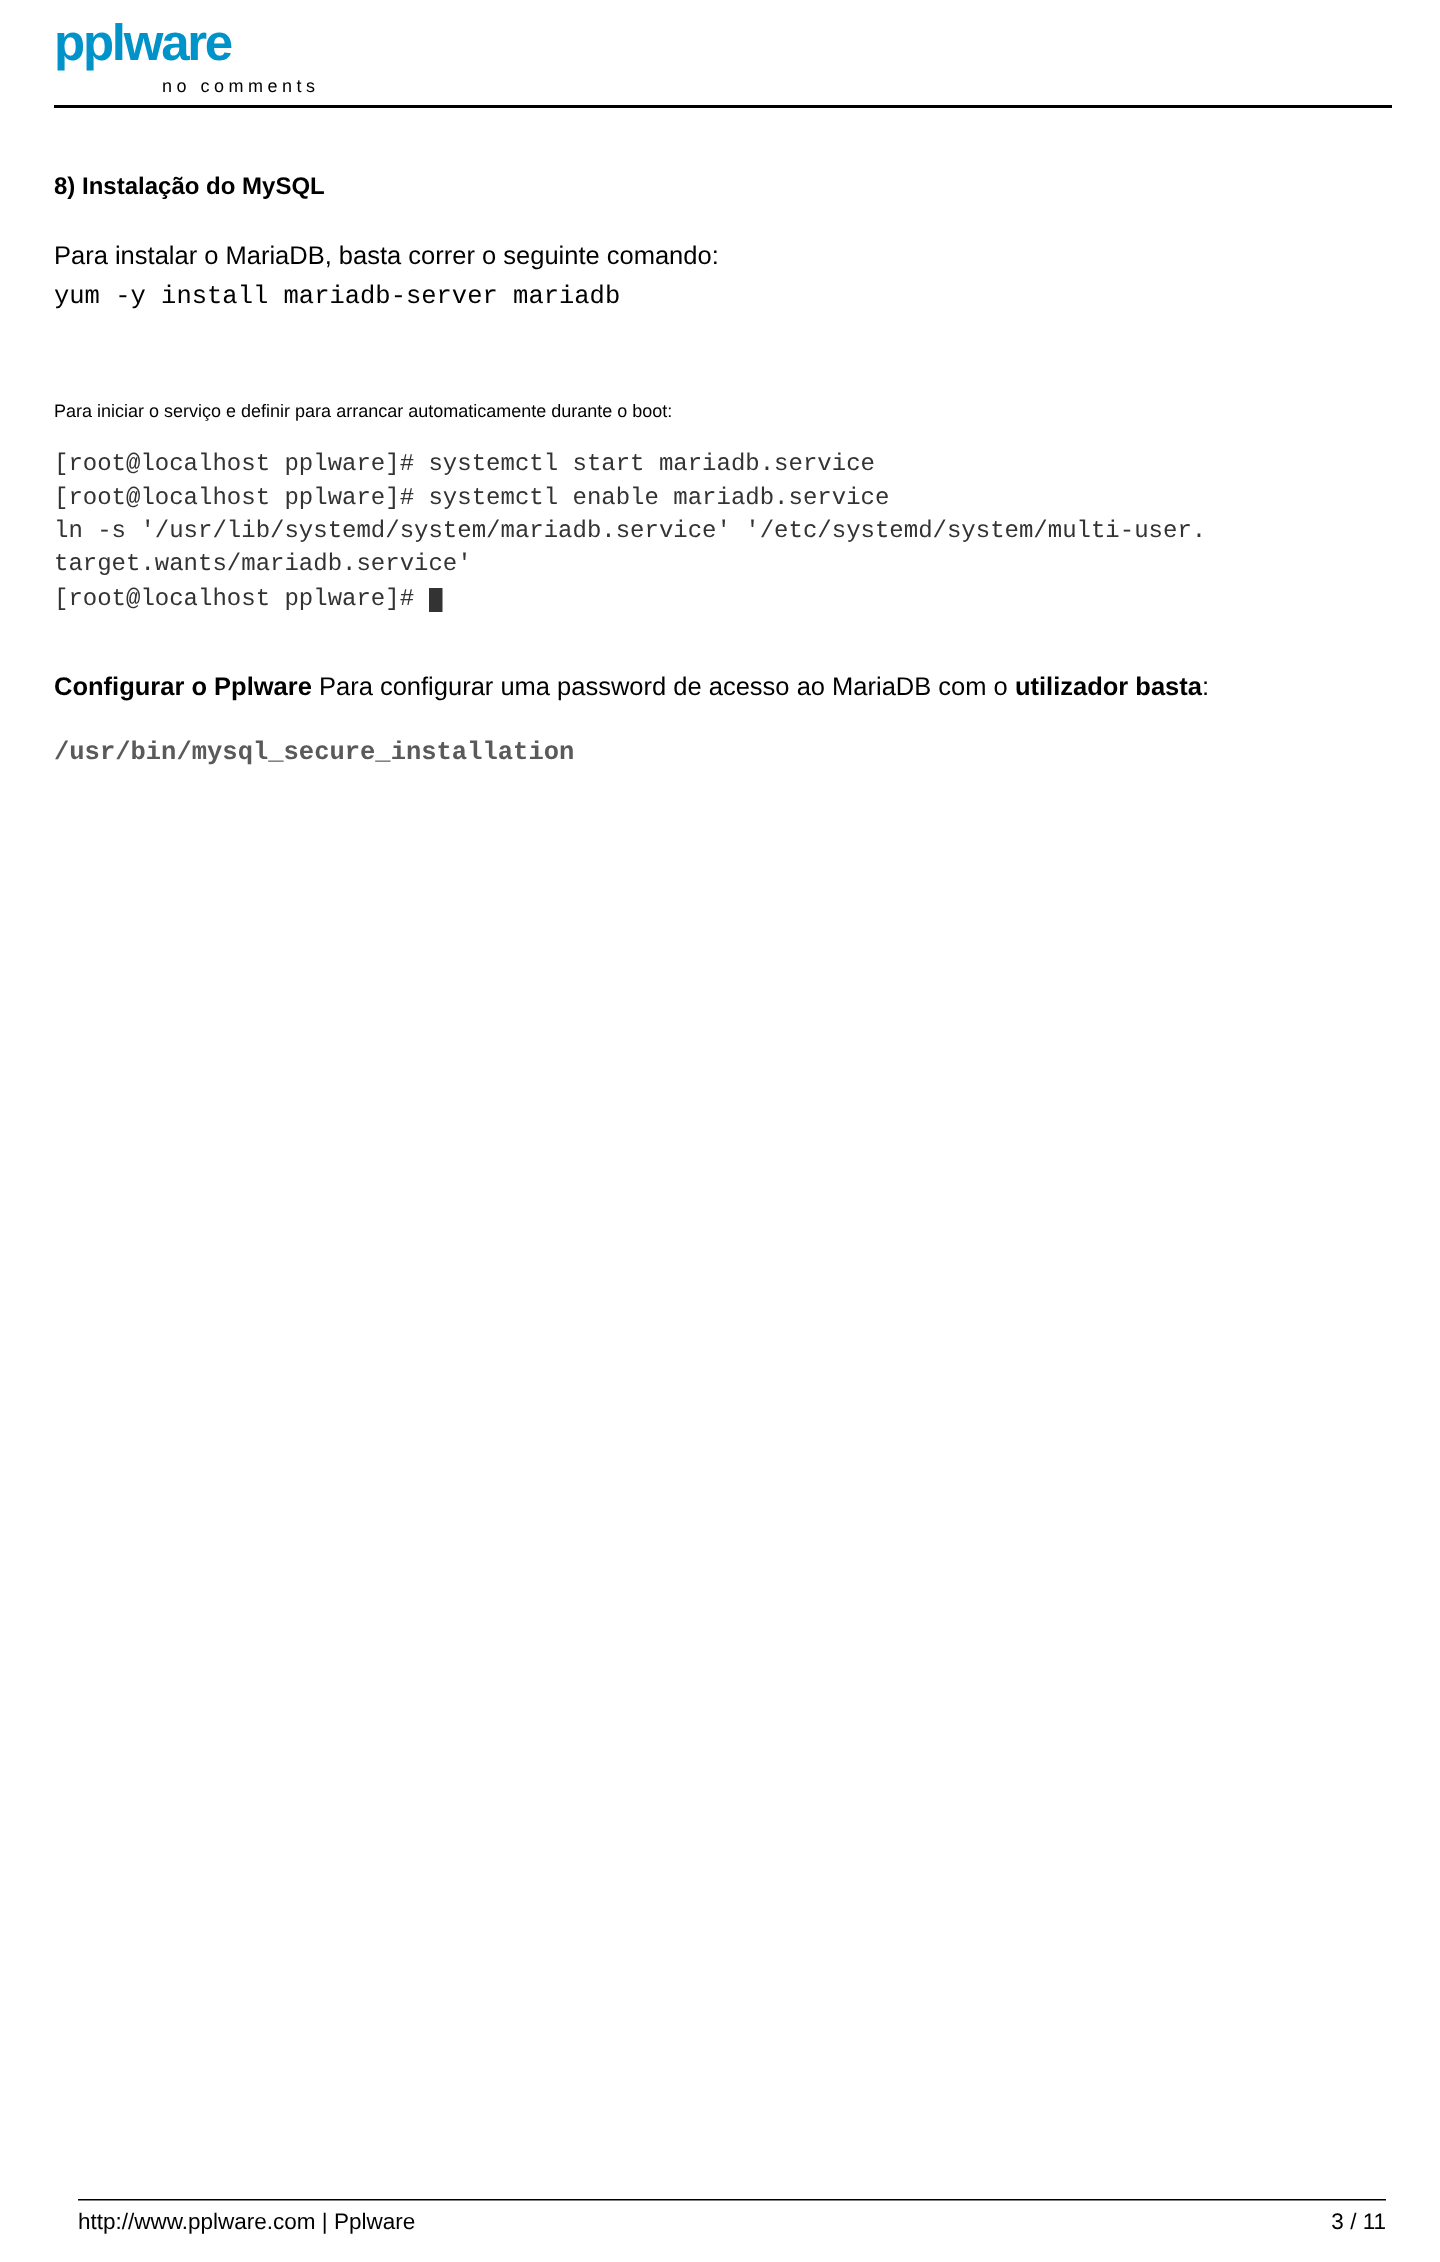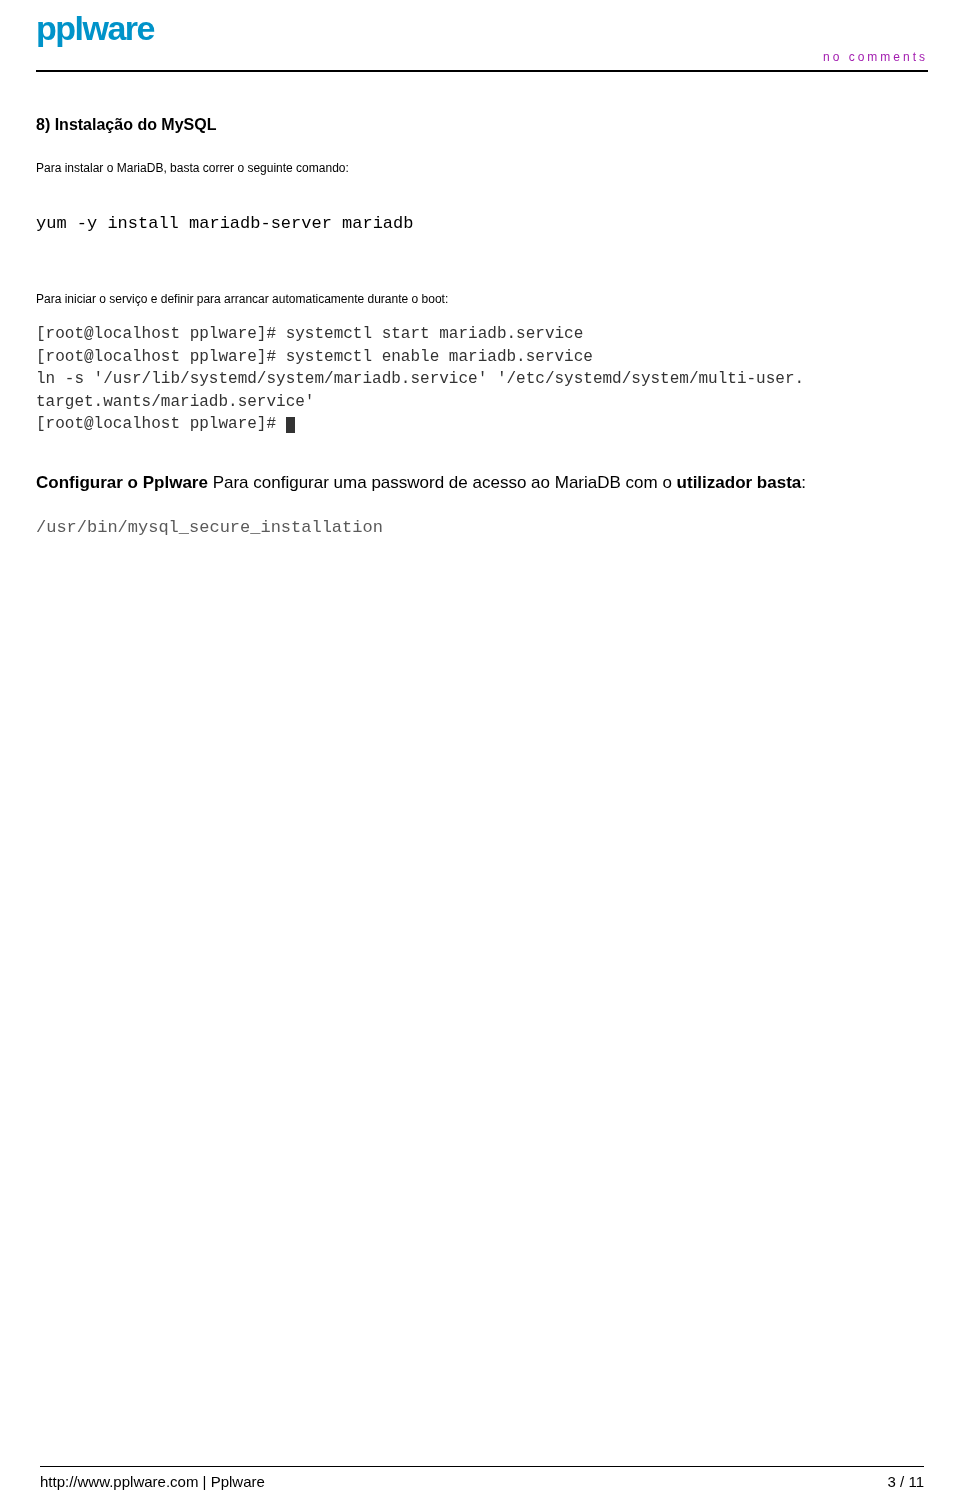--- a/index.html
+++ b/index.html
@@ -25,46 +25,45 @@
       font-weight:700;
       letter-spacing:-2px;
       color:#0093c9;
       font-family:Arial,Helvetica,sans-serif;
       line-height:1;
       display:flex;
       align-items:center;
     }
     .tagline {
       font-size:12px;
-      color:#a21caf;
+      color:#000000;
       letter-spacing:3px;
       margin-left:72px;
       margin-top:-4px;
       font-family:Arial,Helvetica,sans-serif;
-      text-align:right;
     }
     .hr-top {
       border:0;
       border-top:2.5px solid #000;
       margin-top:6px;
     }
     .content {
       margin-top:44px;
     }
     .h-step {
       font-size:16px;
       font-weight:700;
       font-family:Arial,Helvetica,sans-serif;
       margin-bottom:26px;
     }
     .para {
-      font-size:12px;
+      font-size:17px;
       font-family:Arial,Helvetica,sans-serif;
       line-height:1.35;
-      margin-bottom:38px;
+      margin-bottom:6px;
     }
     .mono {
       font-family:"Courier New",Courier,monospace;
       font-size:17px;
       margin-bottom:58px;
     }
     .para2 {
       font-size:12px;
       font-family:Arial,Helvetica,sans-serif;
       line-height:1.35;
@@ -90,24 +89,25 @@
       font-family:Arial,Helvetica,sans-serif;
       line-height:1.45;
       margin-bottom:22px;
     }
     .b { font-weight:700; }
     .mono2 {
       font-family:"Courier New",Courier,monospace;
       font-size:17px;
       color:#5a5a5a;
       margin-bottom:20px;
+      font-weight:bold;
     }
     .footer {
       position:absolute;
-      left:40px;
+      left:52px;
       right:36px;
       bottom:18px;
     }
     .hr-bot {
       border:0;
       border-top:1.5px solid #000;
       margin-bottom:6px;
     }
     .footer-row {
       display:flex;

